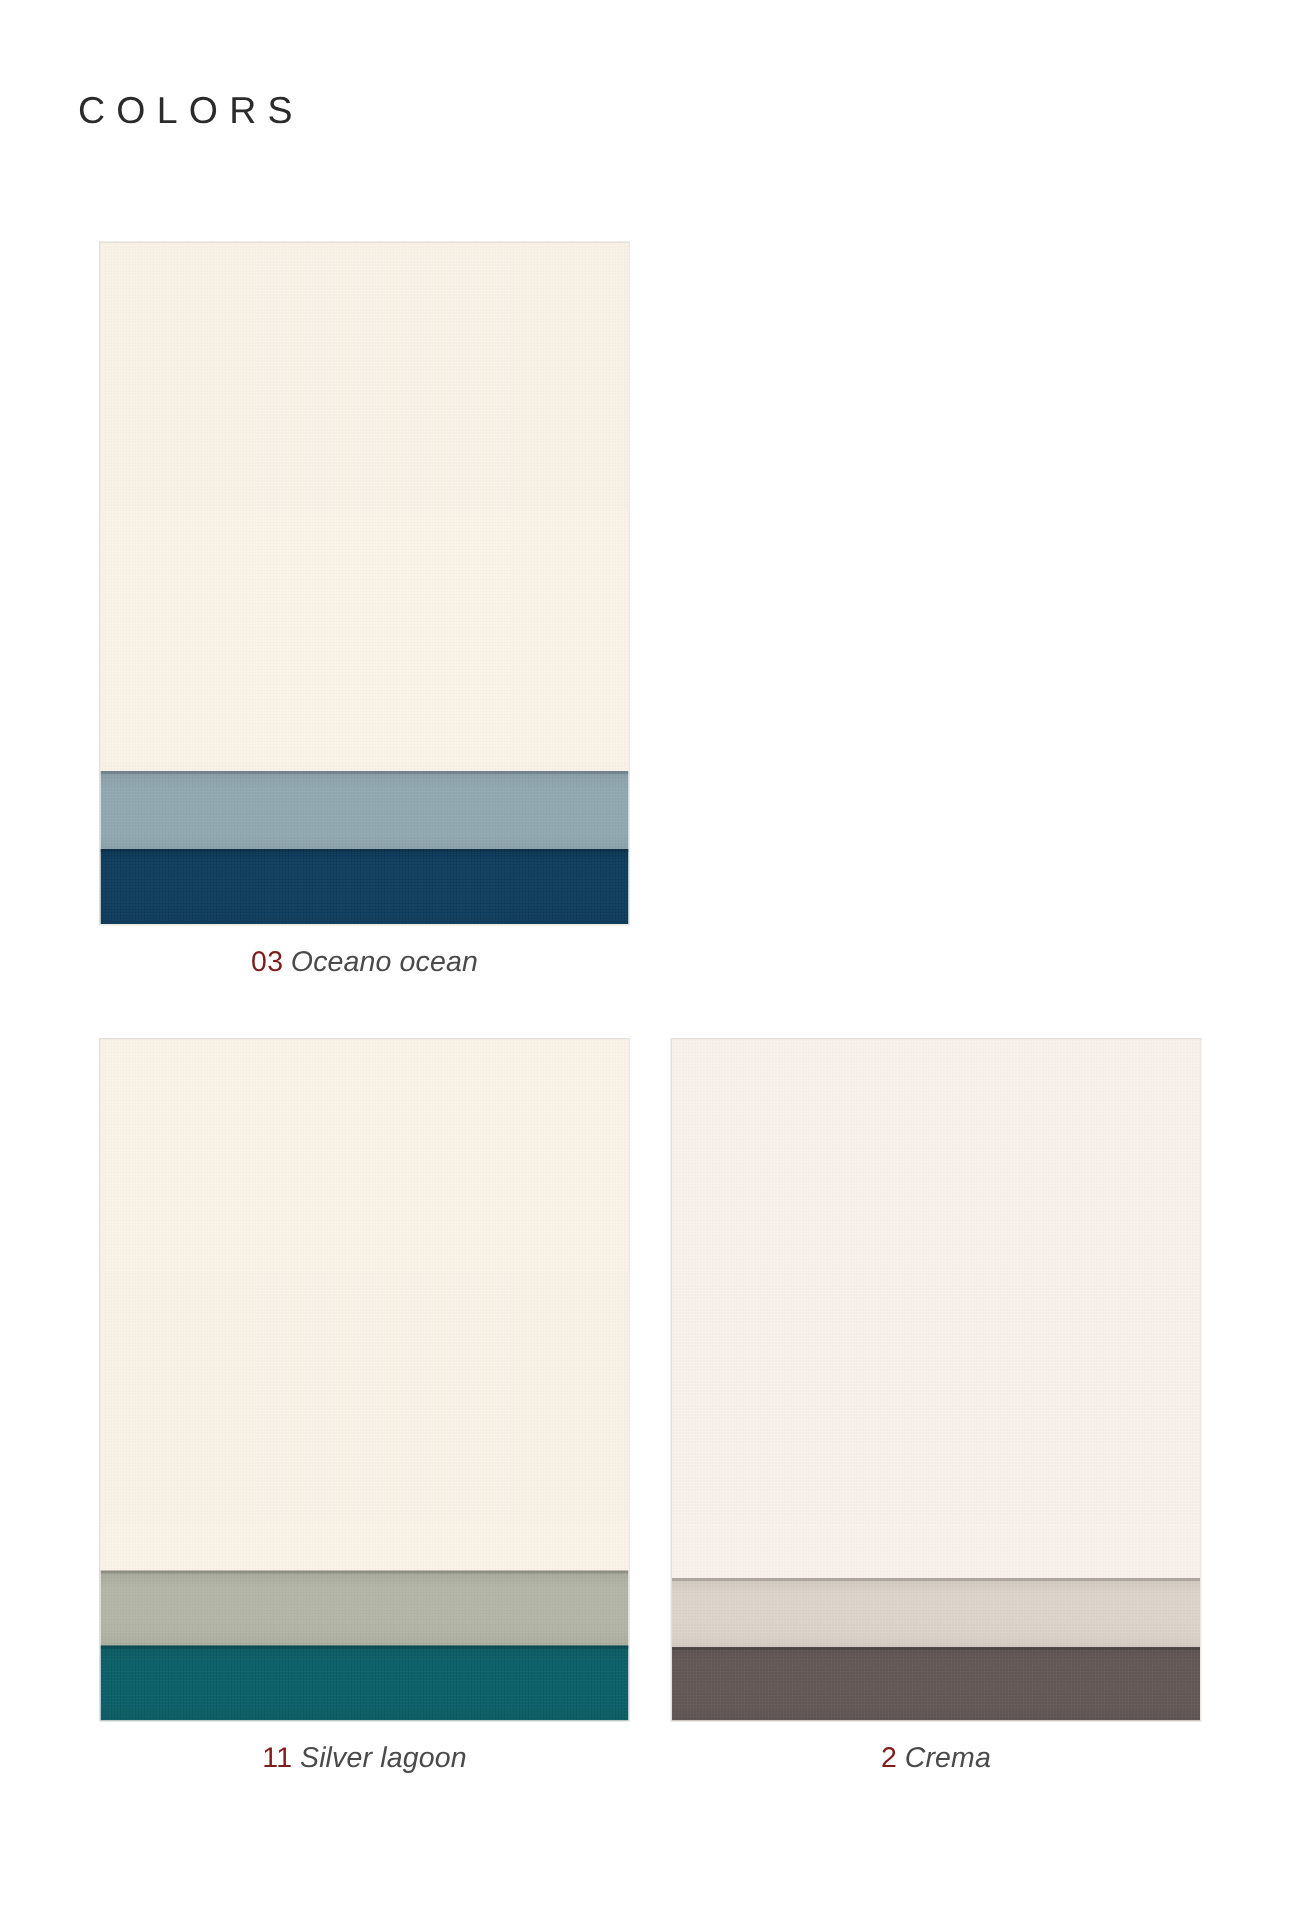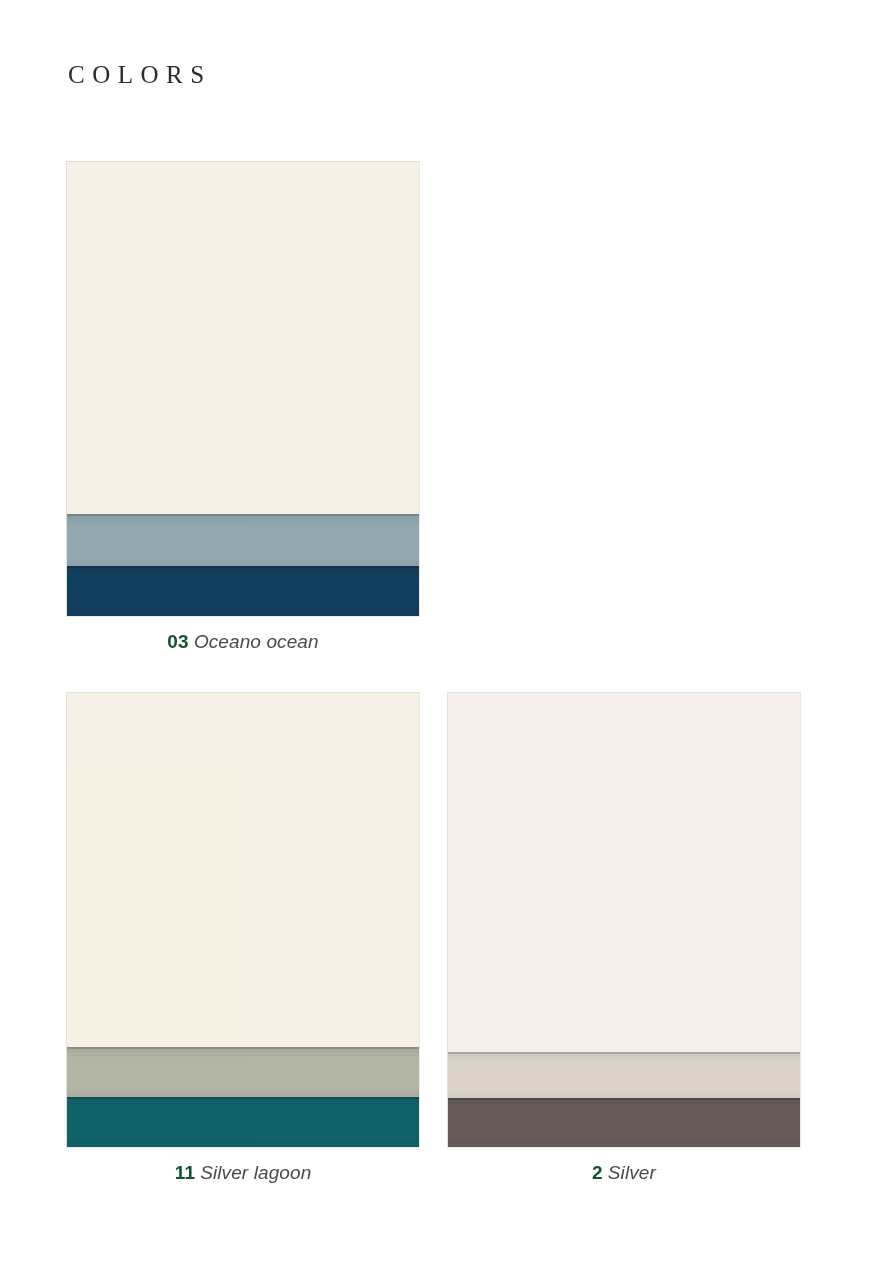--- a/index.html
+++ b/index.html
@@ -18,29 +18,28 @@
 
   .page {
     position: absolute;
     inset: 0;
     background: #ffffff;
   }
 
   
   .page-title {
     position: absolute;
-    left: 68px;
+    left: 52px;
     top: 45px;
     font-size: 25px;
     font-weight: 400;
     letter-spacing: 7.5px;
     color: #2b2b2b;
     line-height: 1;
     white-space: nowrap;
-    font-family: Liberation Serif, serif;
   }
 
   
   .swatch-grid {
     position: absolute;
     left: 0;
     top: 0;
     width: 870px;
     height: 1280px;
   }
@@ -115,22 +114,22 @@
     position: absolute;
     left: 0;
     width: 354px;
     top: 470px;
     text-align: center;
     font-size: 19px;
     line-height: 1.2;
     white-space: nowrap;
   }
   .caption-code {
-    font-weight: 700;
-    color: #14532d;
+    font-weight: 400;
+    color: #7f1d1d;
     letter-spacing: 0.2px;
   }
   .caption-name {
     font-weight: 400;
     color: #4a4a4a;
     letter-spacing: 0.1px;
     margin-left: 5px;
     font-style: italic;
   }
 </style>
@@ -166,18 +165,18 @@
       </div>
     </div>
 
     <div class="swatch-cell col-right row-bottom">
       <div class="swatch-card" style="background: rgb(250, 242, 236);">
         <div class="band band-top" style="background: rgb(250, 242, 236); height: 359px;"></div>
         <div class="band band-mid" style="background: rgb(222, 214, 204); top: 359px; height: 48px;"></div>
         <div class="band band-bottom" style="background: rgb(101, 90, 88); height: 49px;"></div>
       </div>
       <div class="swatch-caption">
-        <span class="caption-code">2</span><span class="caption-name">Silver</span>
+        <span class="caption-code">2</span><span class="caption-name">Crema</span>
       </div>
     </div>
 
   </div>
 </div>
 
 </body></html>

